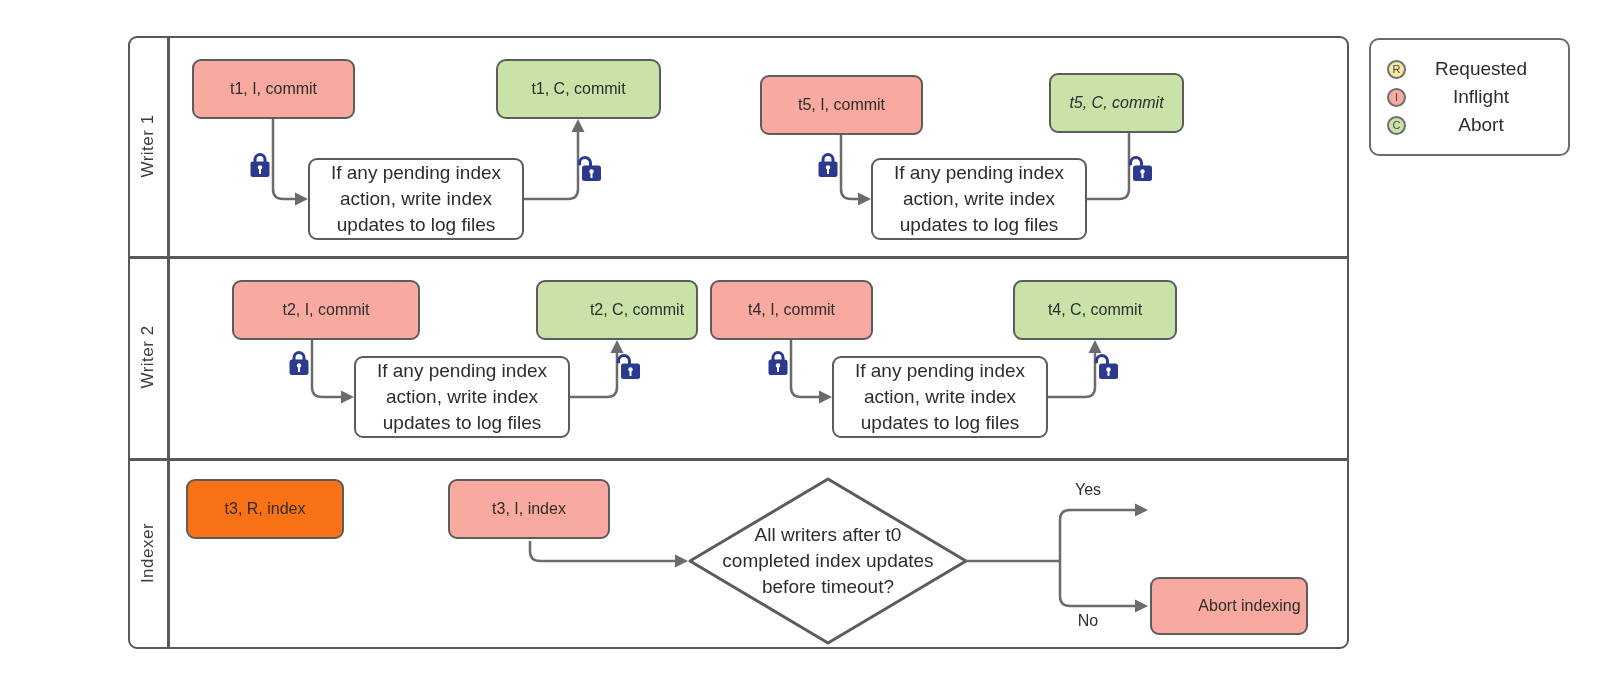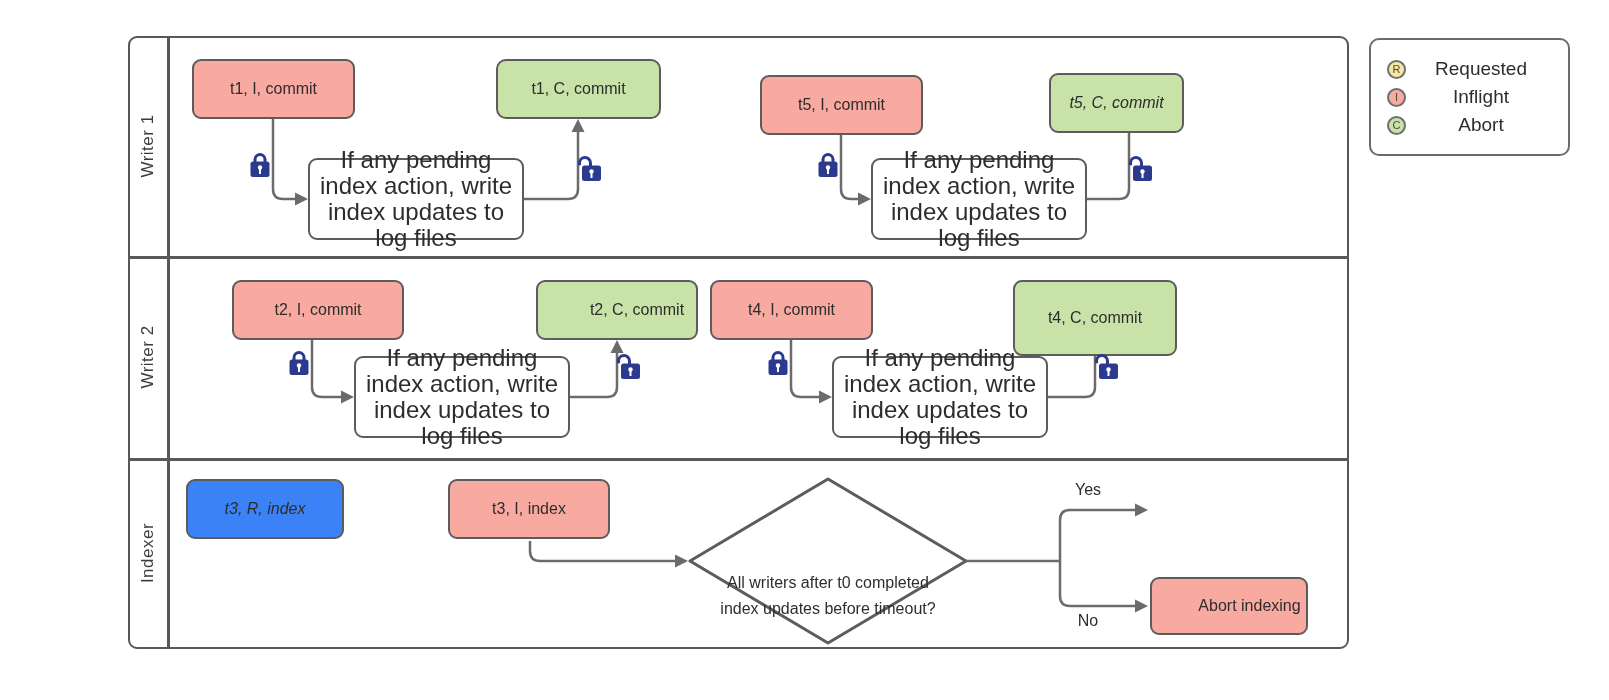--- a/index.html
+++ b/index.html
@@ -18,24 +18,24 @@
   svg.wires{position:absolute;left:0;top:0;width:1609px;height:700px;}
   .conn{fill:none;stroke:#6b6b6b;stroke-width:2.5px;}
   .arrow{fill:#6b6b6b;stroke:none;}
   .diamond{fill:#ffffff;stroke:#5c5c5c;stroke-width:3px;stroke-linejoin:round;}
   
   .node{position:absolute;box-sizing:border-box;border:2.5px solid #5c5c5c;border-radius:9px;
     display:flex;align-items:center;justify-content:center;text-align:center;
     font-size:16px;color:#2d2d2d;background:#fff;}
   .fill-inflight{background:#f8a9a0;}
   .fill-commit{background:#c8e2a8;}
-  .fill-requested{background:#3b82f6;font-style:italic;}
-  .process{font-size:24px;line-height:26px;padding:0 6px;}
+  .fill-requested{background:#f97316;}
+  .process{font-size:19px;line-height:26px;padding:0 6px;}
   .diamond-label{position:absolute;left:713px;top:522px;width:230px;text-align:center;
-    font-size:16px;line-height:26px;color:#2d2d2d;margin-top:48px;}
+    font-size:19px;line-height:26px;color:#2d2d2d;}
   .branch-label{position:absolute;width:60px;text-align:center;font-size:16px;color:#2d2d2d;}
   
   .lock{position:absolute;}
   
   .legend{position:absolute;left:1369px;top:38px;width:201px;height:118px;box-sizing:border-box;
     border:2.5px solid #6b6b6b;border-radius:10px;background:#fff;
     display:flex;flex-direction:column;justify-content:center;padding:6px 12px 6px 16px;}
   .legend-row{display:flex;align-items:center;height:28px;}
   .legend-dot{width:19px;height:19px;border-radius:50%;box-sizing:border-box;border:2px solid #6f6f6f;
     display:flex;align-items:center;justify-content:center;font-size:11px;color:#4a4a4a;flex:none;}
@@ -87,25 +87,25 @@
     <polygon class="arrow" points="1148,606 1135,599.5 1135,612.5"></polygon>
   </svg>
 
   <div class="node fill-inflight" style="left:192px;top:59px;width:163px;height:60px;">t1, I, commit</div>
   <div class="node fill-commit" style="left:496px;top:59px;width:165px;height:60px;border-radius:10px;">t1, C, commit</div>
   <div class="node process" style="left:308px;top:158px;width:216px;height:82px;">If any pending index action, write index updates to log files</div>
   <div class="node fill-inflight" style="left:760px;top:75px;width:163px;height:60px;">t5, I, commit</div>
   <div class="node fill-commit" style="left:1049px;top:73px;width:135px;height:60px;font-style:italic;">t5, C, commit</div>
   <div class="node process" style="left:871px;top:158px;width:216px;height:82px;">If any pending index action, write index updates to log files</div>
 
-  <div class="node fill-inflight" style="left:232px;top:280px;width:172px;height:60px;">t2, I, commit</div>
+  <div class="node fill-inflight" style="left:232px;top:280px;width:188px;height:60px;">t2, I, commit</div>
   <div class="node fill-commit" style="left:536px;top:280px;width:162px;height:60px;padding-left:40px;">t2, C, commit</div>
   <div class="node process" style="left:354px;top:356px;width:216px;height:82px;">If any pending index action, write index updates to log files</div>
   <div class="node fill-inflight" style="left:710px;top:280px;width:163px;height:60px;">t4, I, commit</div>
-  <div class="node fill-commit" style="left:1013px;top:280px;width:164px;height:76px;">t4, C, commit</div>
+  <div class="node fill-commit" style="left:1013px;top:280px;width:164px;height:60px;">t4, C, commit</div>
   <div class="node process" style="left:832px;top:356px;width:216px;height:82px;">If any pending index action, write index updates to log files</div>
 
   <div class="node fill-requested" style="left:186px;top:479px;width:158px;height:60px;">t3, R, index</div>
   <div class="node fill-inflight" style="left:448px;top:479px;width:162px;height:60px;">t3, I, index</div>
   <div class="diamond-label">All writers after t0 completed index updates before timeout?</div>
   <div class="branch-label" style="left:1058px;top:481px;">Yes</div>
   <div class="branch-label" style="left:1058px;top:612px;">No</div>
   <div class="node fill-inflight" style="left:1150px;top:577px;width:158px;height:58px;padding-left:41px;">Abort indexing</div>
 
   <svg class="lock" style="left:250px;top:151px;" width="20" height="27" viewBox="0 0 20 27">

